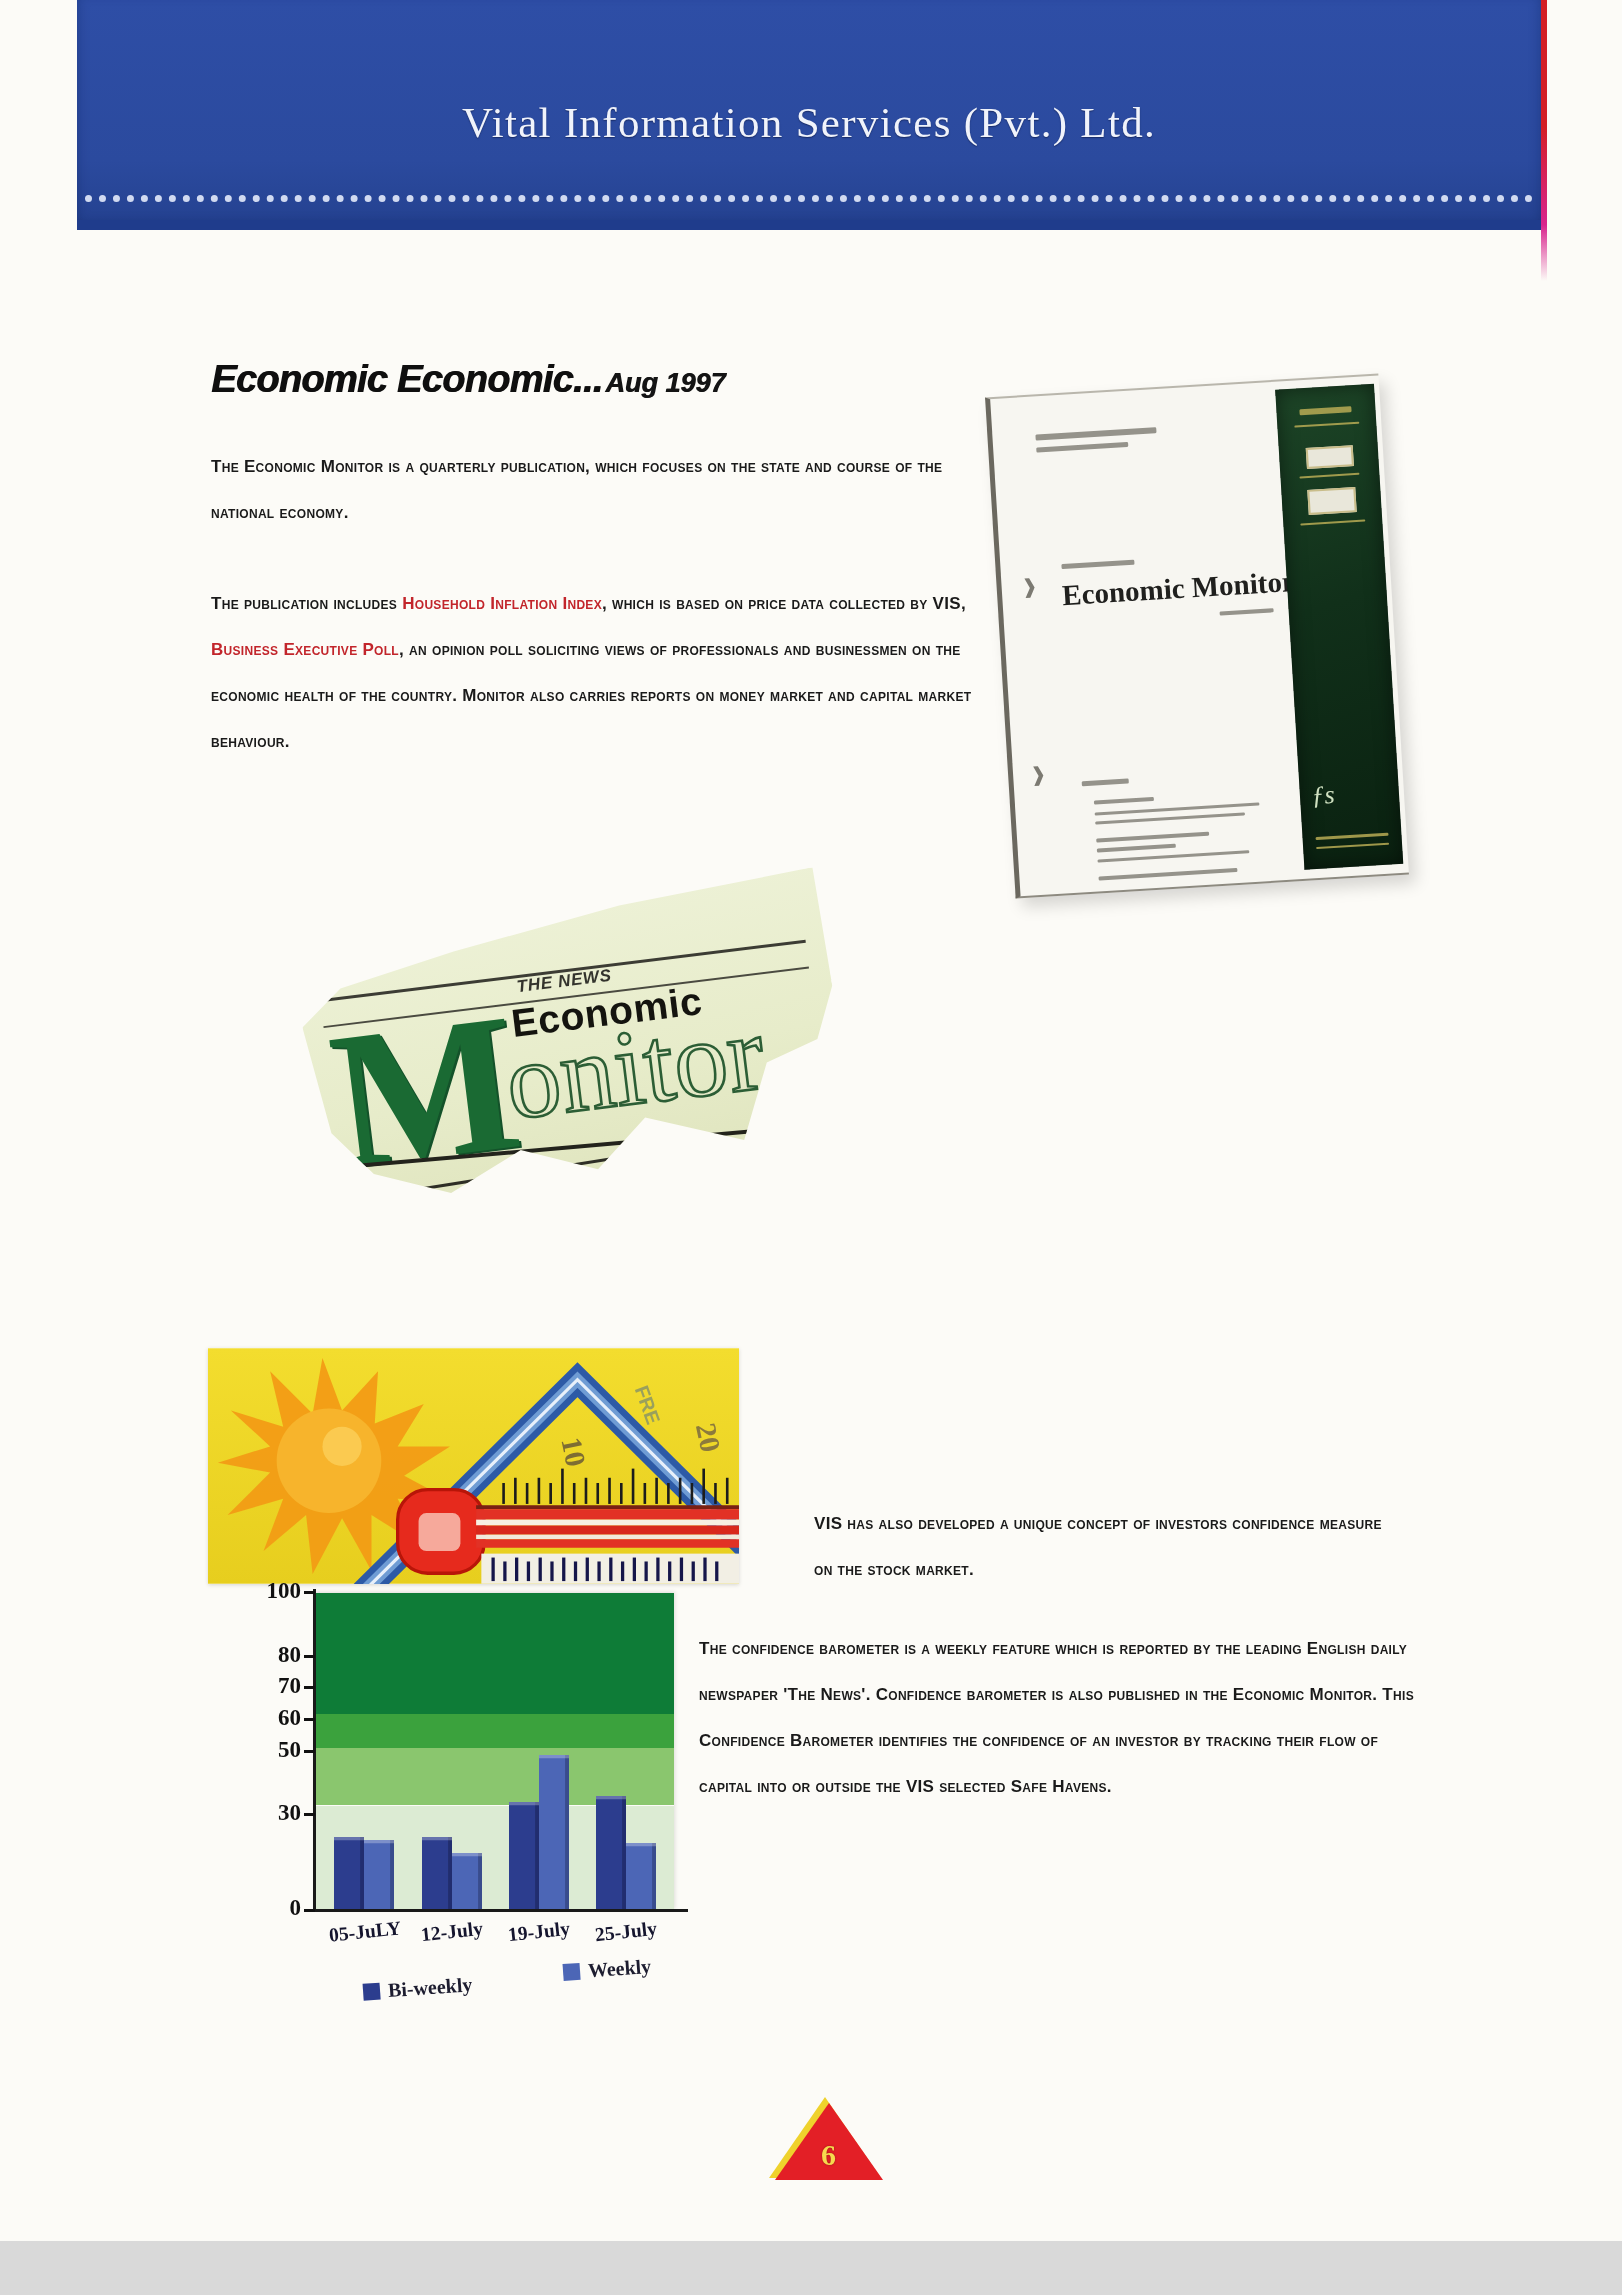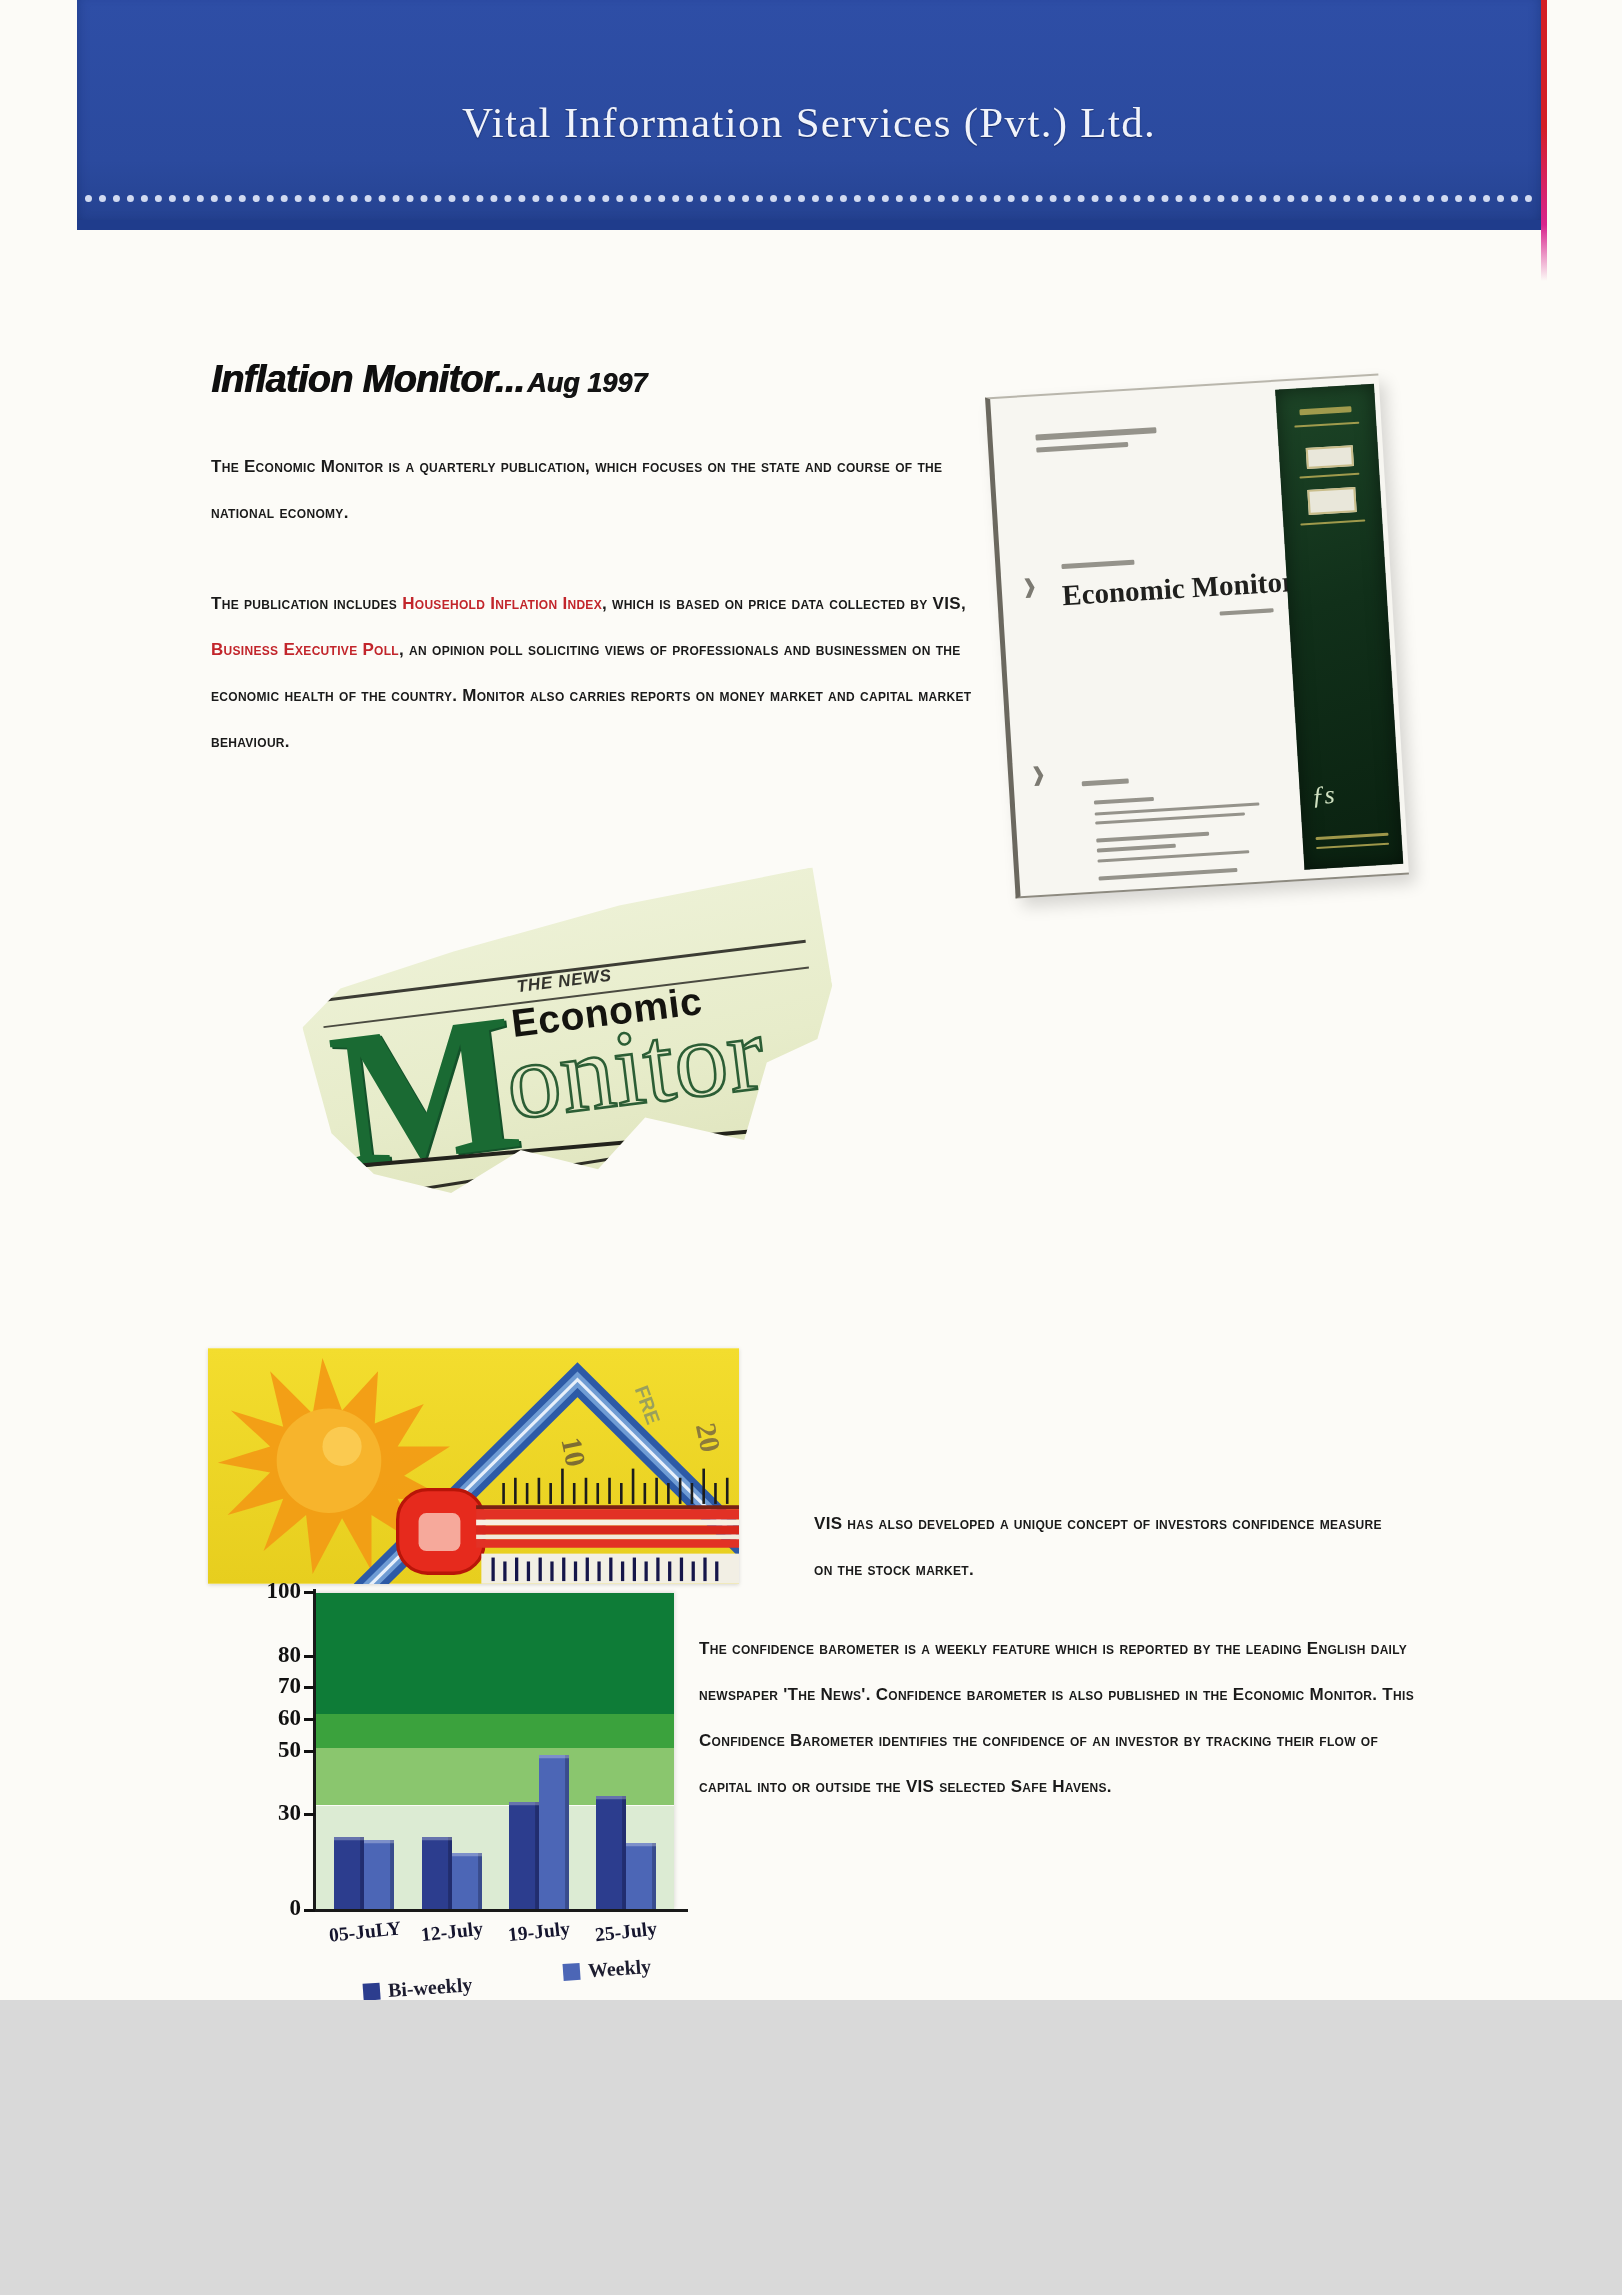--- a/index.html
+++ b/index.html
@@ -1,16 +1,16 @@
 <!DOCTYPE html>
 <html style="font-size:10.5px"><head>
 <meta charset="utf-8">
 <style>
   html,body{margin:0;padding:0;background:#d9d9d9;}
-  #page{position:relative;width:1622px;height:2000px;background:#fcfbf7;overflow:hidden;
+  #page{position:relative;width:1622px;height:2241px;background:#fcfbf7;overflow:hidden;
         font-family:"Liberation Sans",sans-serif;color:#1b1b1b;}
 
   
   .banner{position:absolute;left:77px;top:0;width:1464px;height:230px;
           background:linear-gradient(180deg,#2e4ea6 0%,#2b4a9e 70%,#24418f 100%);
           box-shadow:inset 0 -6.5px 11.8px rgba(10,25,80,.35);}
   .banner-title{position:absolute;left:0;right:0;top:98px;text-align:center;
           font-family:"Liberation Serif",serif;font-size:43px;letter-spacing:1.3px;
           color:#f0f3fb;text-shadow:0 0.7px 1.3px rgba(10,20,60,.6);}
   .banner-dots{position:absolute;left:7.9px;right:7.9px;top:195px;height:0;
@@ -121,21 +121,21 @@
 <div id="page">
 
   <div class="banner">
     <div class="banner-title">Vital Information Services (Pvt.) Ltd.</div>
     <div class="banner-dots"></div>
     <div class="banner-underline"></div>
   </div>
   <div class="red-stripe"></div>
 
   <div class="sec1-heading">
-    <span class="h-big">Inflation Monitor...</span>
+    <span class="h-big">Economic Economic...</span>
     <span class="h-date">Aug 1997</span>
   </div>
 
   <p class="body-copy para1a">
     <span>The Economic Monitor is a quarterly publication, which focuses on the state and course of the national economy.</span>
   </p>
   <p class="body-copy para1b">
     <span>The publication includes </span><span class="red-phrase">Household Inflation Index</span><span>, which is based on price data collected by VIS, </span><span class="red-phrase">Business Executive Poll</span><span>, an opinion poll soliciting views of professionals and businessmen on the economic health of the country. Monitor also carries reports on money market and capital market behaviour.</span>
   </p>
 

